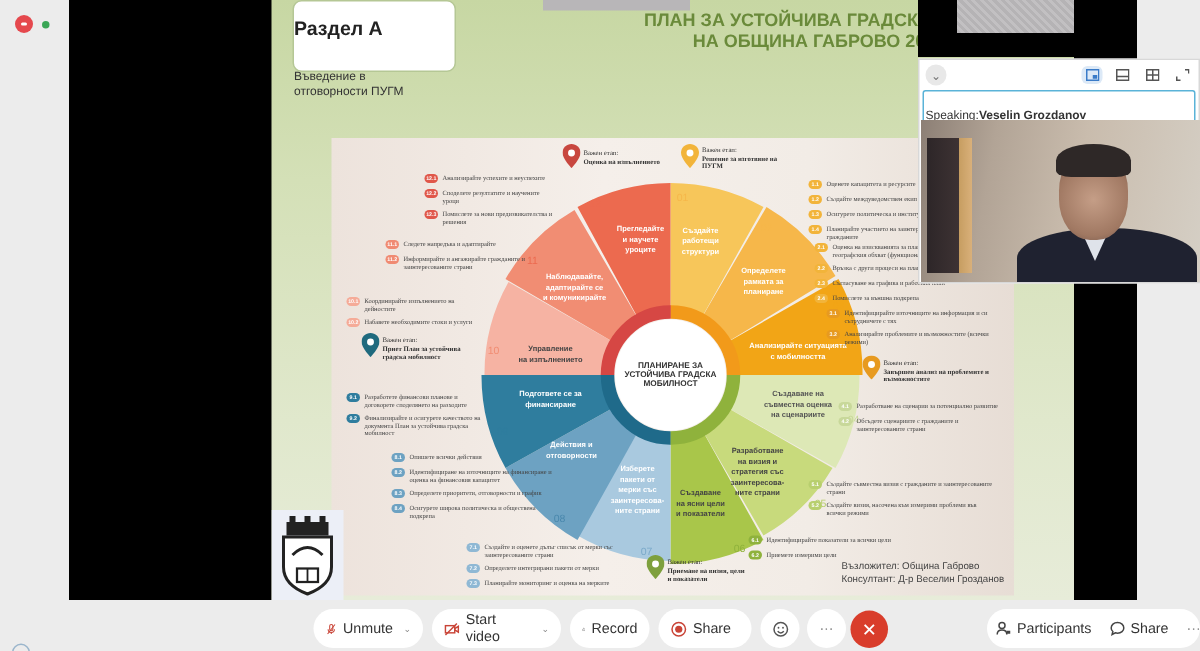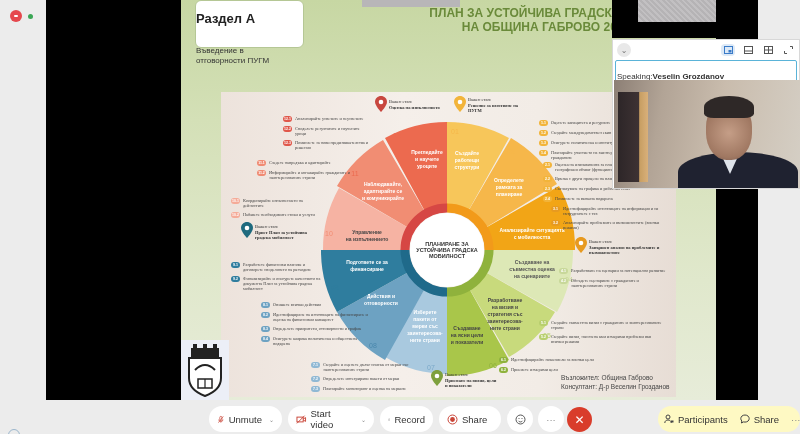--- a/index.html
+++ b/index.html
@@ -42,21 +42,21 @@
 .bookcase{position:absolute;left:4px;top:12px;width:30px;height:90px;background:linear-gradient(90deg,#2d2628 0%,#3d3233 70%,#c79e62 72%,#d9b07a 100%)}
 .person-head{position:absolute;left:92px;top:20px;width:46px;height:60px;border-radius:45%;background:radial-gradient(circle at 50% 55%,#c59e87 0%,#a07862 60%,#5a4540 100%)}
 .person-hair{position:absolute;left:90px;top:16px;width:50px;height:22px;border-radius:50% 50% 20% 20%;background:#2e2827}
 .person-body{position:absolute;left:64px;top:72px;width:120px;height:40px;border-radius:50% 50% 0 0;background:#1f2230}
 .person-collar{position:absolute;left:106px;top:72px;width:20px;height:22px;background:#dfe3ea;clip-path:polygon(0 0,100% 0,50% 100%)}
 .toolbar{position:absolute;top:404px;left:0;width:800px;height:30px}
 .tbtn{position:absolute;top:2px;height:26px;background:#fff;border-radius:13px;display:flex;align-items:center;gap:4px;padding:0 8px;font-size:9.5px;color:#333}
 .tbtn svg{width:11px;height:11px}
 .caret{font-size:6px;color:#888;margin-left:3px}
 .end-btn{position:absolute;left:567px;top:3px;width:25px;height:25px;border-radius:50%;background:#d93d2b;color:#fff;display:flex;align-items:center;justify-content:center;font-size:12px}
-.right-group{position:absolute;left:658px;top:2px;width:142px;height:26px;background:#fef9c3;border-radius:13px;display:flex;align-items:center;font-size:9.5px;color:#333}
+.right-group{position:absolute;left:658px;top:2px;width:142px;height:26px;background:#ffffff;border-radius:13px;display:flex;align-items:center;font-size:9.5px;color:#333}
 .rg-item{display:flex;align-items:center;gap:4px;padding:0 6px;height:100%}
 .rg-item svg{width:10px;height:10px}
 .rg-sep{width:1px;height:100%;background:#eee}
 .ghost-icon{position:absolute;left:8px;top:429px;width:12px;height:12px;border-radius:50%;border:1px solid #9bb6cc}
 </style>
 </head>
 <body>
 
 <div class="top-status">
   <div class="rec-dot"></div>

